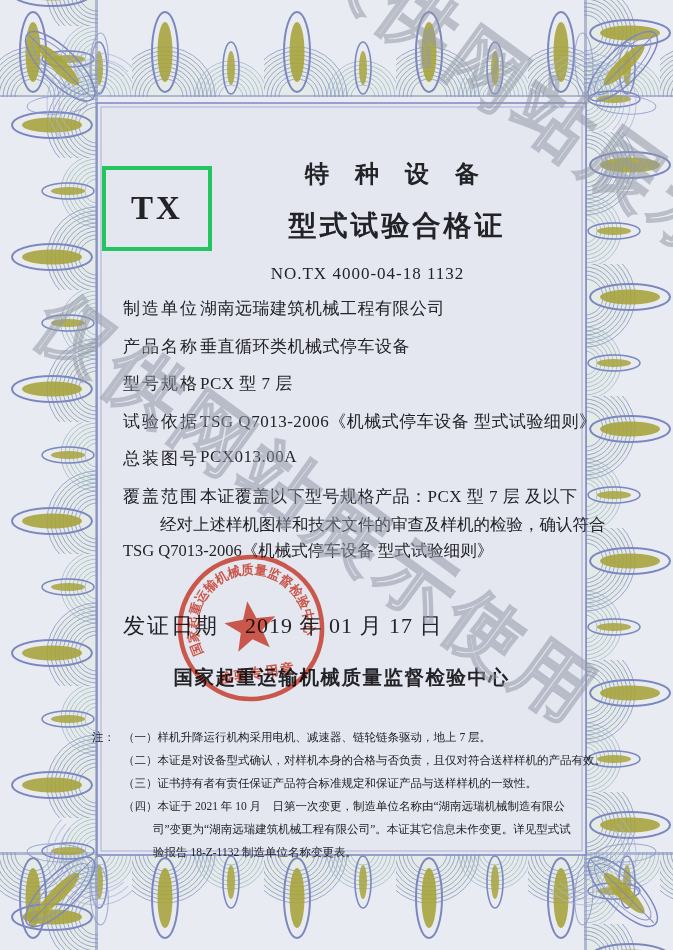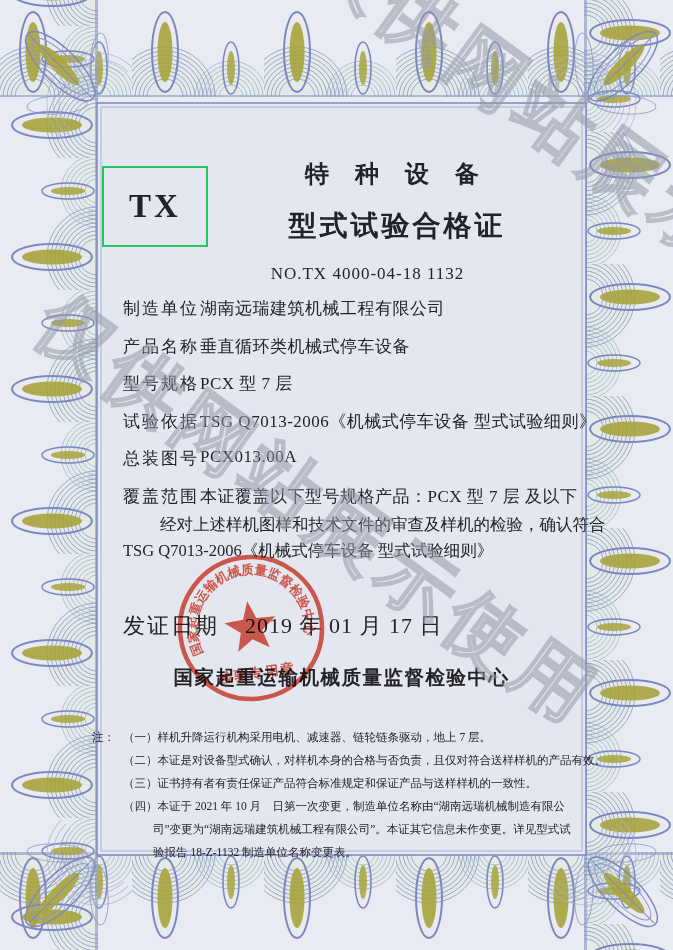--- a/index.html
+++ b/index.html
@@ -14,21 +14,21 @@
   .seal-svg{position:absolute;left:166px;top:543px;width:170px;height:170px;z-index:3;
     mix-blend-mode:multiply;opacity:.9;}
   .wm{position:absolute;z-index:4;pointer-events:none;white-space:nowrap;
     font-family:"Liberation Sans","DejaVu Sans",sans-serif;font-weight:bold;
     font-size:76px;letter-spacing:8px;color:transparent;
     -webkit-text-stroke:2px rgba(148,153,168,.55);transform-origin:0 0;}
   .wm1{left:76px;top:272px;transform:rotate(36deg);}
   .wm2{left:350px;top:-92px;transform:rotate(36deg);}
 
   .tx-box{position:absolute;left:102px;top:166px;width:102px;height:77px;
-    border:2px solid #22c55e;display:flex;align-items:center;justify-content:center;
+    border:4px solid #22c55e;display:flex;align-items:center;justify-content:center;
     font-size:33px;font-weight:bold;letter-spacing:3px;}
   .head-wrap{position:absolute;left:208px;top:158px;width:378px;text-align:center;}
   .category{font-size:24px;font-weight:bold;letter-spacing:26px;padding-left:16px;white-space:nowrap;}
   .main-title{font-size:28px;font-weight:bold;letter-spacing:3px;margin-top:17px;white-space:nowrap;}
   .cert-no{position:absolute;left:109px;top:264px;width:463px;box-sizing:border-box;
     padding-left:54px;text-align:center;font-size:17px;letter-spacing:1px;}
 
   .fields{position:absolute;left:123px;top:297px;width:455px;}
   .field-row{display:flex;height:20px;margin-bottom:17.5px;font-size:17px;white-space:nowrap;}
   .f-label{flex:none;width:77px;letter-spacing:2px;}

